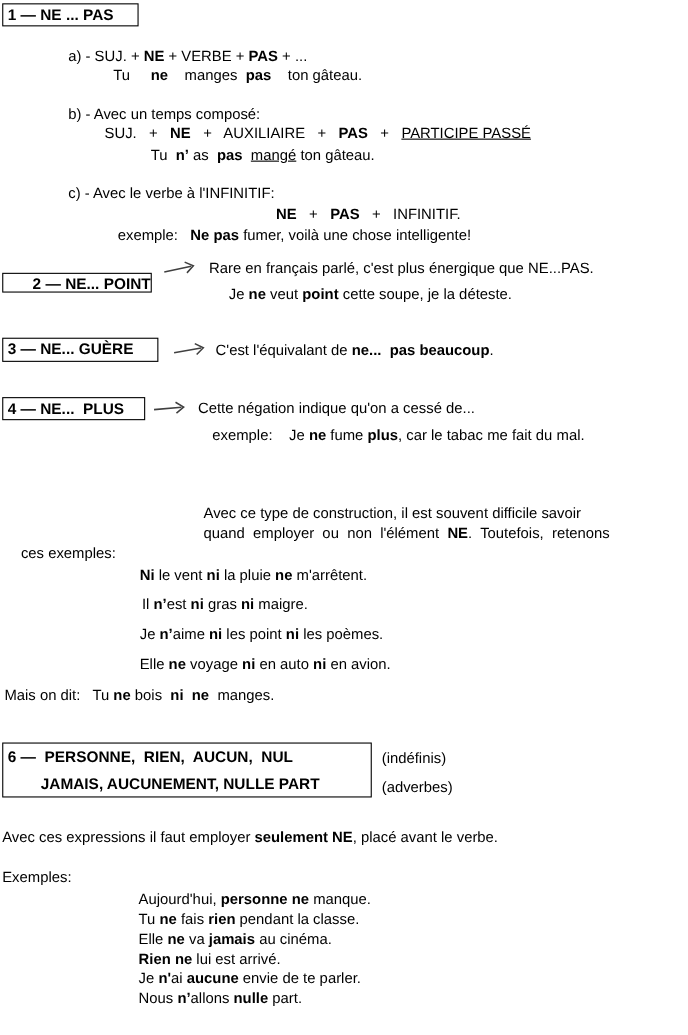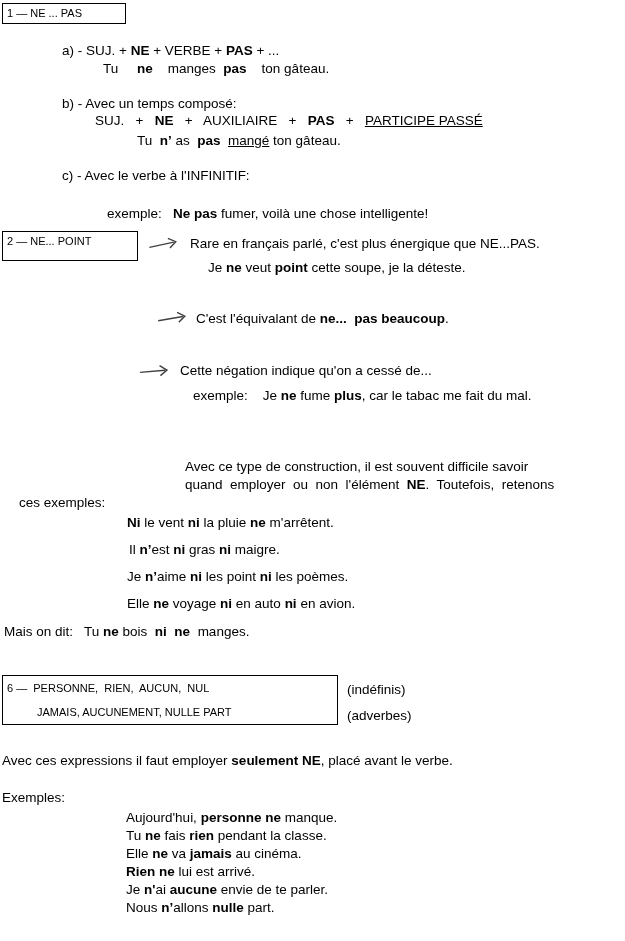--- a/index.html
+++ b/index.html
@@ -22,22 +22,22 @@
   .line span.u { text-decoration: underline; }
   .rbox {
     position: absolute;
     border: 1px solid #000000;
     background: #ffffff;
     box-sizing: border-box;
   }
   .rbox .bl {
     display: block;
     white-space: pre;
-    font-weight: normal;
-    font-size: 11px;
+    font-weight: bold;
+    font-size: 14px;
   }
   .rbox.single .bl { line-height: 19px; padding-left: 4px; }
   .rbox.double .bl { line-height: 18px; }
   .rbox.double .bl.l1 { padding-left: 4px; padding-top: 1px; }
   .rbox.double .bl.l2 { padding-left: 34px; }
   .rbox.wide .bl { line-height: 24px; }
   .rbox.wide .bl.l1 { padding-left: 4px; }
   .rbox.wide .bl.l2 { padding-left: 34px; }
   .arrow {
     position: absolute;
@@ -53,42 +53,49 @@
 
   <div class="rbox single" style="left:2px; top:3px; width:124px; height:21px;">
     <span class="bl">1 — NE ... PAS</span>
   </div>
   <div class="line" style="left:62px; top:43px;"><span class="">a) - SUJ. + </span><span class="b">NE</span><span class=""> + VERBE + </span><span class="b">PAS</span><span class=""> + ...</span></div>
   <div class="line" style="left:103px; top:61px;"><span class="">Tu     </span><span class="b">ne</span><span class="">    manges  </span><span class="b">pas</span><span class="">    ton gâteau.</span></div>
   <div class="line" style="left:95px; top:113px;"><span class="">SUJ.   +   </span><span class="b">NE</span><span class="">   +   AUXILIAIRE   +   </span><span class="b">PAS</span><span class="">   +   </span><span class=" u">PARTICIPE PASSÉ</span></div>
   <div class="line" style="left:62px; top:96px;"><span class="">b) - Avec un temps composé:</span></div>
   <div class="line" style="left:137px; top:133px;"><span class="">Tu  </span><span class="b">n’</span><span class=""> as  </span><span class="b">pas</span><span class="">  </span><span class=" u">mangé</span><span class=""> ton gâteau.</span></div>
   <div class="line" style="left:62px; top:168px;"><span class="">c) - Avec le verbe à l'INFINITIF:</span></div>
+  <div class="line" style="left:251px; top:187px;"><span class="b">NE</span><span class="">   +   </span><span class="b">PAS</span><span class="">   +   INFINITIF.</span></div>
   <div class="line" style="left:107px; top:206px;"><span class="">exemple:   </span><span class="b">Ne pas</span><span class=""> fumer, voilà une chose intelligente!</span></div>
 
-  <div class="rbox single" style="left:2px; top:231px; width:136px; height:30px;">
+  <div class="rbox single" style="left:2px; top:248px; width:136px; height:18px;text-align:right;">
     <span class="bl">2 — NE... POINT</span>
   </div>
   <div class="arrow" style="left:148px; top:236px; transform:rotate(-12deg);">
     <svg width="34" height="16" viewBox="0 0 34 16">
         <line x1="1" y1="8" x2="26" y2="8" stroke="#404040" stroke-width="1.4"></line>
         <path d="M21 3 L28 8 L21 13" fill="none" stroke="#404040" stroke-width="1.4"></path>
       </svg>
   </div>
   <div class="line" style="left:190px; top:236px;"><span class="">Rare en français parlé, c'est plus énergique que NE...PAS.</span></div>
   <div class="line" style="left:208px; top:260px;"><span class="">Je </span><span class="b">ne</span><span class=""> veut </span><span class="b">point</span><span class=""> cette soupe, je la déteste.</span></div>
 
+  <div class="rbox single" style="left:2px; top:307px; width:142px; height:22px;">
+    <span class="bl">3 — NE... GUÈRE</span>
+  </div>
   <div class="arrow" style="left:157px; top:310px; transform:rotate(-10deg);">
     <svg width="34" height="16" viewBox="0 0 34 16">
         <line x1="1" y1="8" x2="26" y2="8" stroke="#404040" stroke-width="1.4"></line>
         <path d="M21 3 L28 8 L21 13" fill="none" stroke="#404040" stroke-width="1.4"></path>
       </svg>
   </div>
   <div class="line" style="left:196px; top:311px;"><span class="">C'est l'équivalant de </span><span class="b">ne...  pas beaucoup</span><span class="">.</span></div>
 
+  <div class="rbox single" style="left:2px; top:361px; width:130px; height:21px;">
+    <span class="bl">4 — NE...  PLUS</span>
+  </div>
   <div class="arrow" style="left:139px; top:363px; transform:rotate(-5deg);">
     <svg width="34" height="16" viewBox="0 0 34 16">
         <line x1="1" y1="8" x2="26" y2="8" stroke="#404040" stroke-width="1.4"></line>
         <path d="M21 3 L28 8 L21 13" fill="none" stroke="#404040" stroke-width="1.4"></path>
       </svg>
   </div>
   <div class="line" style="left:180px; top:363px;"><span class="">Cette négation indique qu'on a cessé de...</span></div>
   <div class="line" style="left:193px; top:388px;"><span class="">exemple:    Je </span><span class="b">ne</span><span class=""> fume </span><span class="b">plus</span><span class="">, car le tabac me fait du mal.</span></div>
 
   <div class="line" style="left:185px; top:459px;"><span class="">Avec ce type de construction, il est souvent difficile savoir</span></div>

